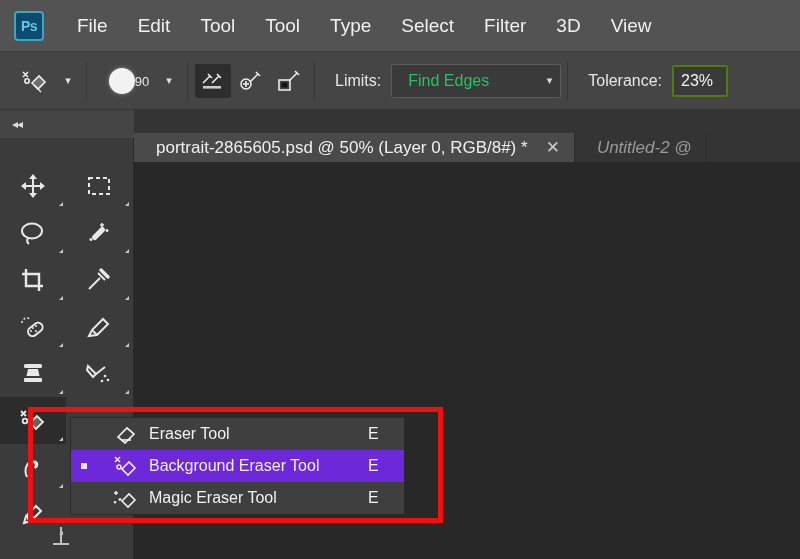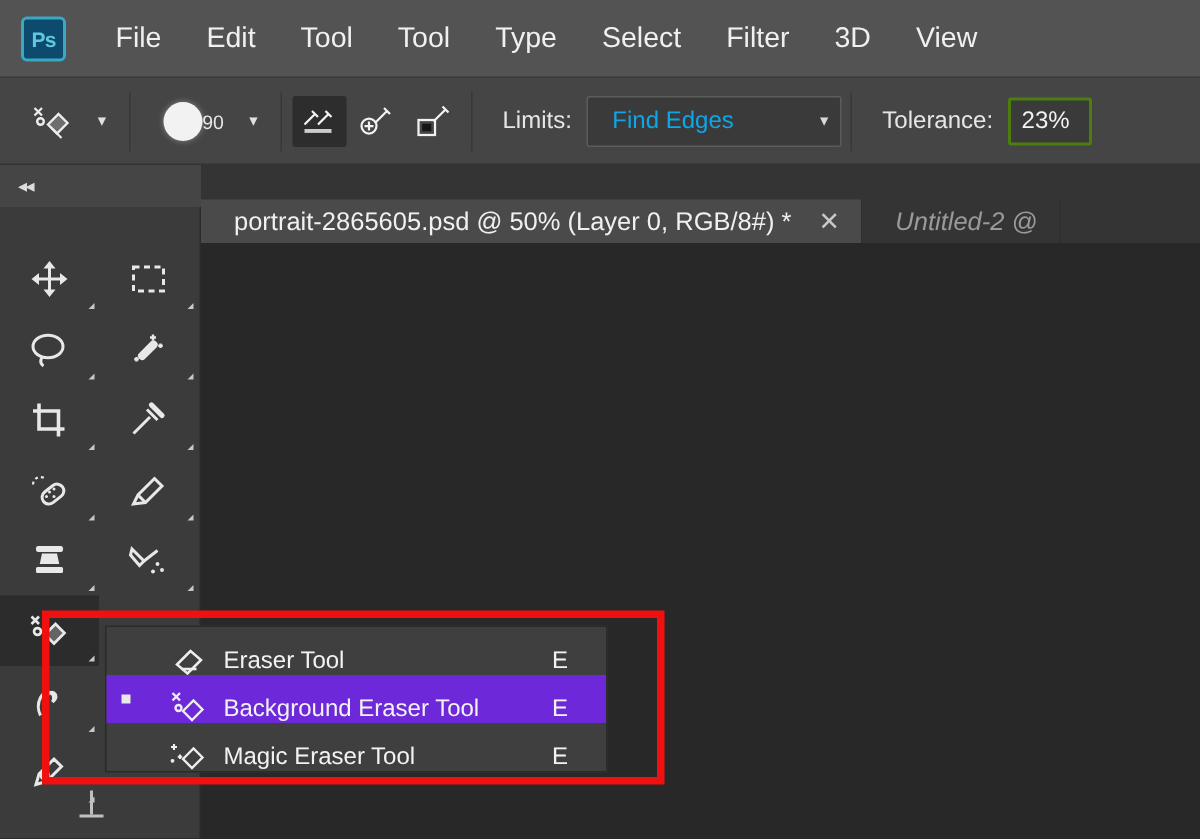--- a/index.html
+++ b/index.html
@@ -102,21 +102,21 @@
   .ob-select {
     height: 34px; min-width: 170px;
     background: #3a3a3a;
     border: 1px solid #5c5c5c;
     border-radius: 2px;
     display: flex; align-items: center;
     padding: 0 8px 0 16px;
     flex: none;
   }
   .ob-select-text {
-    color: #0ea5e9; font-size: 16px; flex: 1; white-space: nowrap;
+    color: #22c55e; font-size: 16px; flex: 1; white-space: nowrap;
   }
   .ob-select-arrow { color: #d8d8d8; font-size: 11px; margin-left: 14px; }
   .ob-field {
     height: 32px; width: 56px;
     background: #3a3a3a;
     border: 2px solid #4d7c0f;
     border-radius: 2px;
     display: flex; align-items: center;
     padding-left: 7px;
     color: #f2f2f2; font-size: 16px;
@@ -201,21 +201,21 @@
   
   .flyout {
     position: absolute; left: 70px; top: 417px;
     width: 335px; height: 98px;
     background: #3f3f3f;
     border: 1px solid #2a2a2a;
     z-index: 20;
   }
   .fly-item {
     height: 32px;
-    display: flex; align-items: flex-end;
+    display: flex; align-items: center;
     position: relative;
   }
   .fly-item.active { background: #6d28d9; }
   .fly-bullet {
     position: absolute; left: 10px; top: 13px;
     width: 6px; height: 6px; background: #e8e8e8;
   }
   .fly-icon {
     width: 34px; margin-left: 38px;
     display: flex; align-items: center; justify-content: center;

